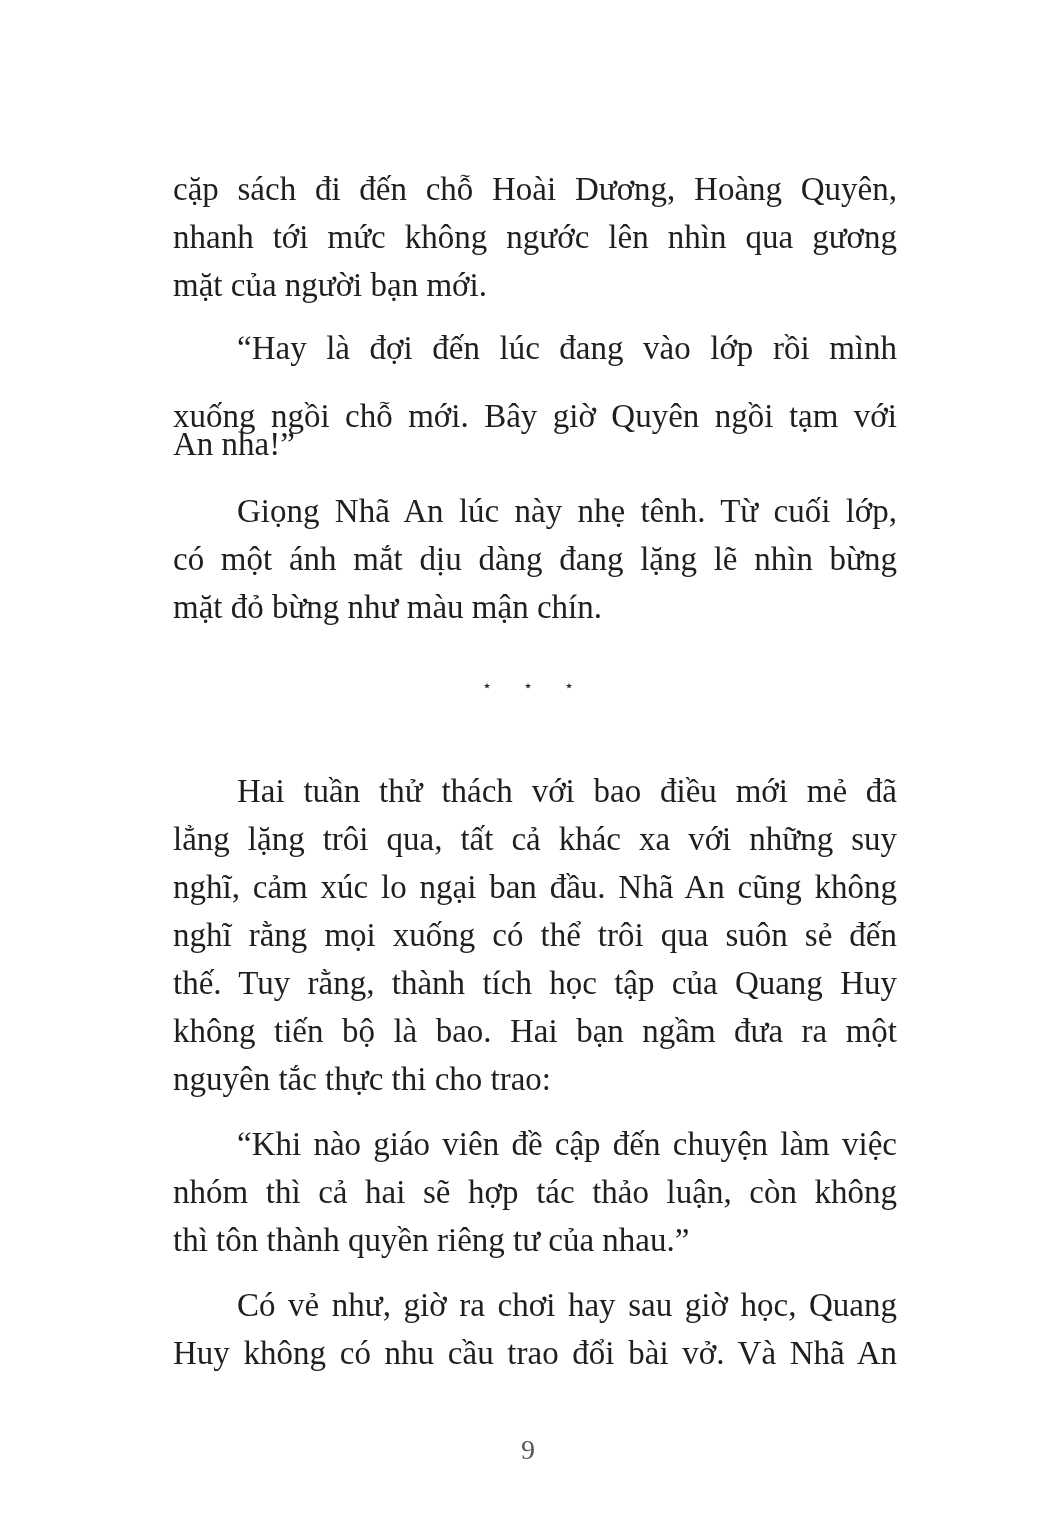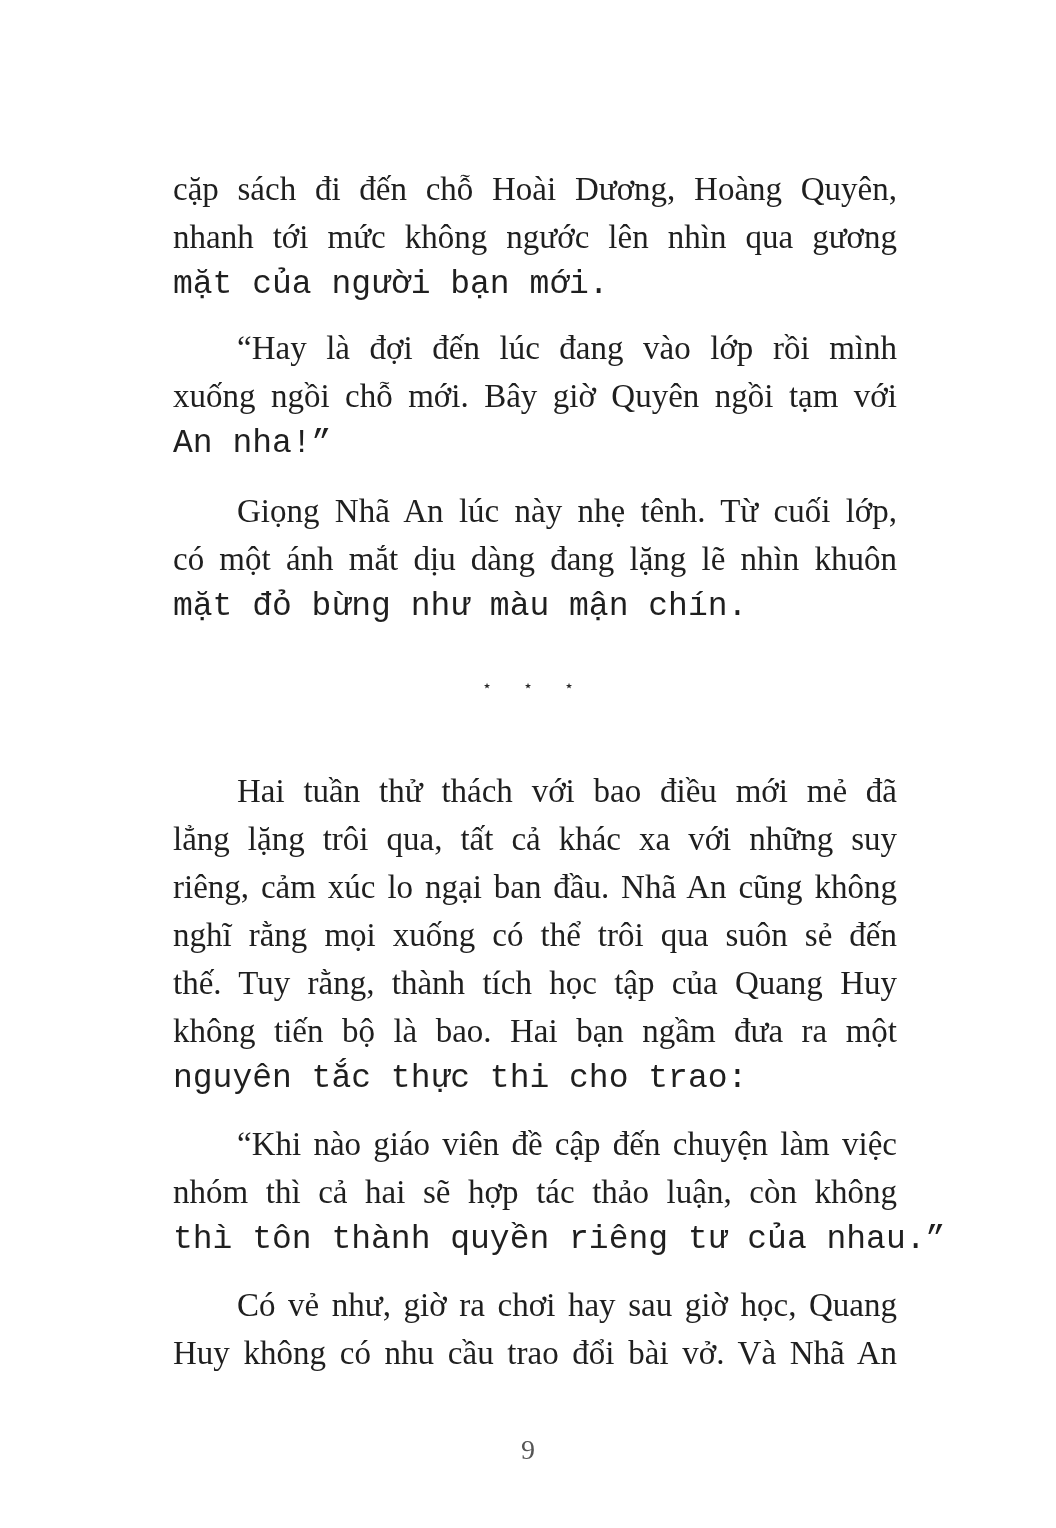--- a/index.html
+++ b/index.html
@@ -35,21 +35,20 @@
       left: 0;
       width: 724px;
       height: 48px;
       line-height: 48px;
       white-space: nowrap;
       text-align: justify;
       text-align-last: justify;
     }
     .line.last {
       text-align-last: left;
-      font-family: Liberation Mono, monospace;
     }
     .line.indent {
       left: 64px;
       width: 660px;
     }
     .separator {
       position: absolute;
       top: 644px;
       left: 0;
       width: 1056px;
@@ -78,30 +77,30 @@
 <body>
 
 <div class="page">
   <div class="text-block">
 
     <div class="line" style="top:133px">cặp sách đi đến chỗ Hoài Dương, Hoàng Quyên,</div>
     <div class="line" style="top:181px">nhanh tới mức không ngước lên nhìn qua gương</div>
     <div class="line last" style="top:229px">mặt của người bạn mới.</div>
 
     <div class="line indent" style="top:292px">“Hay là đợi đến lúc đang vào lớp rồi mình</div>
-    <div class="line" style="top:340px">xuống ngồi chỗ mới. Bây giờ Quyên ngồi tạm với</div>
+    <div class="line" style="top:360px">xuống ngồi chỗ mới. Bây giờ Quyên ngồi tạm với</div>
     <div class="line last" style="top:388px">An nha!”</div>
 
     <div class="line indent" style="top:455px">Giọng Nhã An lúc này nhẹ tênh. Từ cuối lớp,</div>
-    <div class="line" style="top:503px">có một ánh mắt dịu dàng đang lặng lẽ nhìn khuôn</div>
+    <div class="line" style="top:503px">có một ánh mắt dịu dàng đang lặng lẽ nhìn bừng</div>
     <div class="line last" style="top:551px">mặt đỏ bừng như màu mận chín.</div>
 
     <div class="line indent" style="top:735px">Hai tuần thử thách với bao điều mới mẻ đã</div>
     <div class="line" style="top:783px">lẳng lặng trôi qua, tất cả khác xa với những suy</div>
-    <div class="line" style="top:831px">riêng, cảm xúc lo ngại ban đầu. Nhã An cũng không</div>
+    <div class="line" style="top:831px">nghĩ, cảm xúc lo ngại ban đầu. Nhã An cũng không</div>
     <div class="line" style="top:879px">nghĩ rằng mọi xuống có thể trôi qua suôn sẻ đến</div>
     <div class="line" style="top:927px">thế. Tuy rằng, thành tích học tập của Quang Huy</div>
     <div class="line" style="top:975px">không tiến bộ là bao. Hai bạn ngầm đưa ra một</div>
     <div class="line last" style="top:1023px">nguyên tắc thực thi cho trao:</div>
 
     <div class="line indent" style="top:1088px">“Khi nào giáo viên đề cập đến chuyện làm việc</div>
     <div class="line" style="top:1136px">nhóm thì cả hai sẽ hợp tác thảo luận, còn không</div>
     <div class="line last" style="top:1184px">thì tôn thành quyền riêng tư của nhau.”</div>
 
     <div class="line indent" style="top:1249px">Có vẻ như, giờ ra chơi hay sau giờ học, Quang</div>

